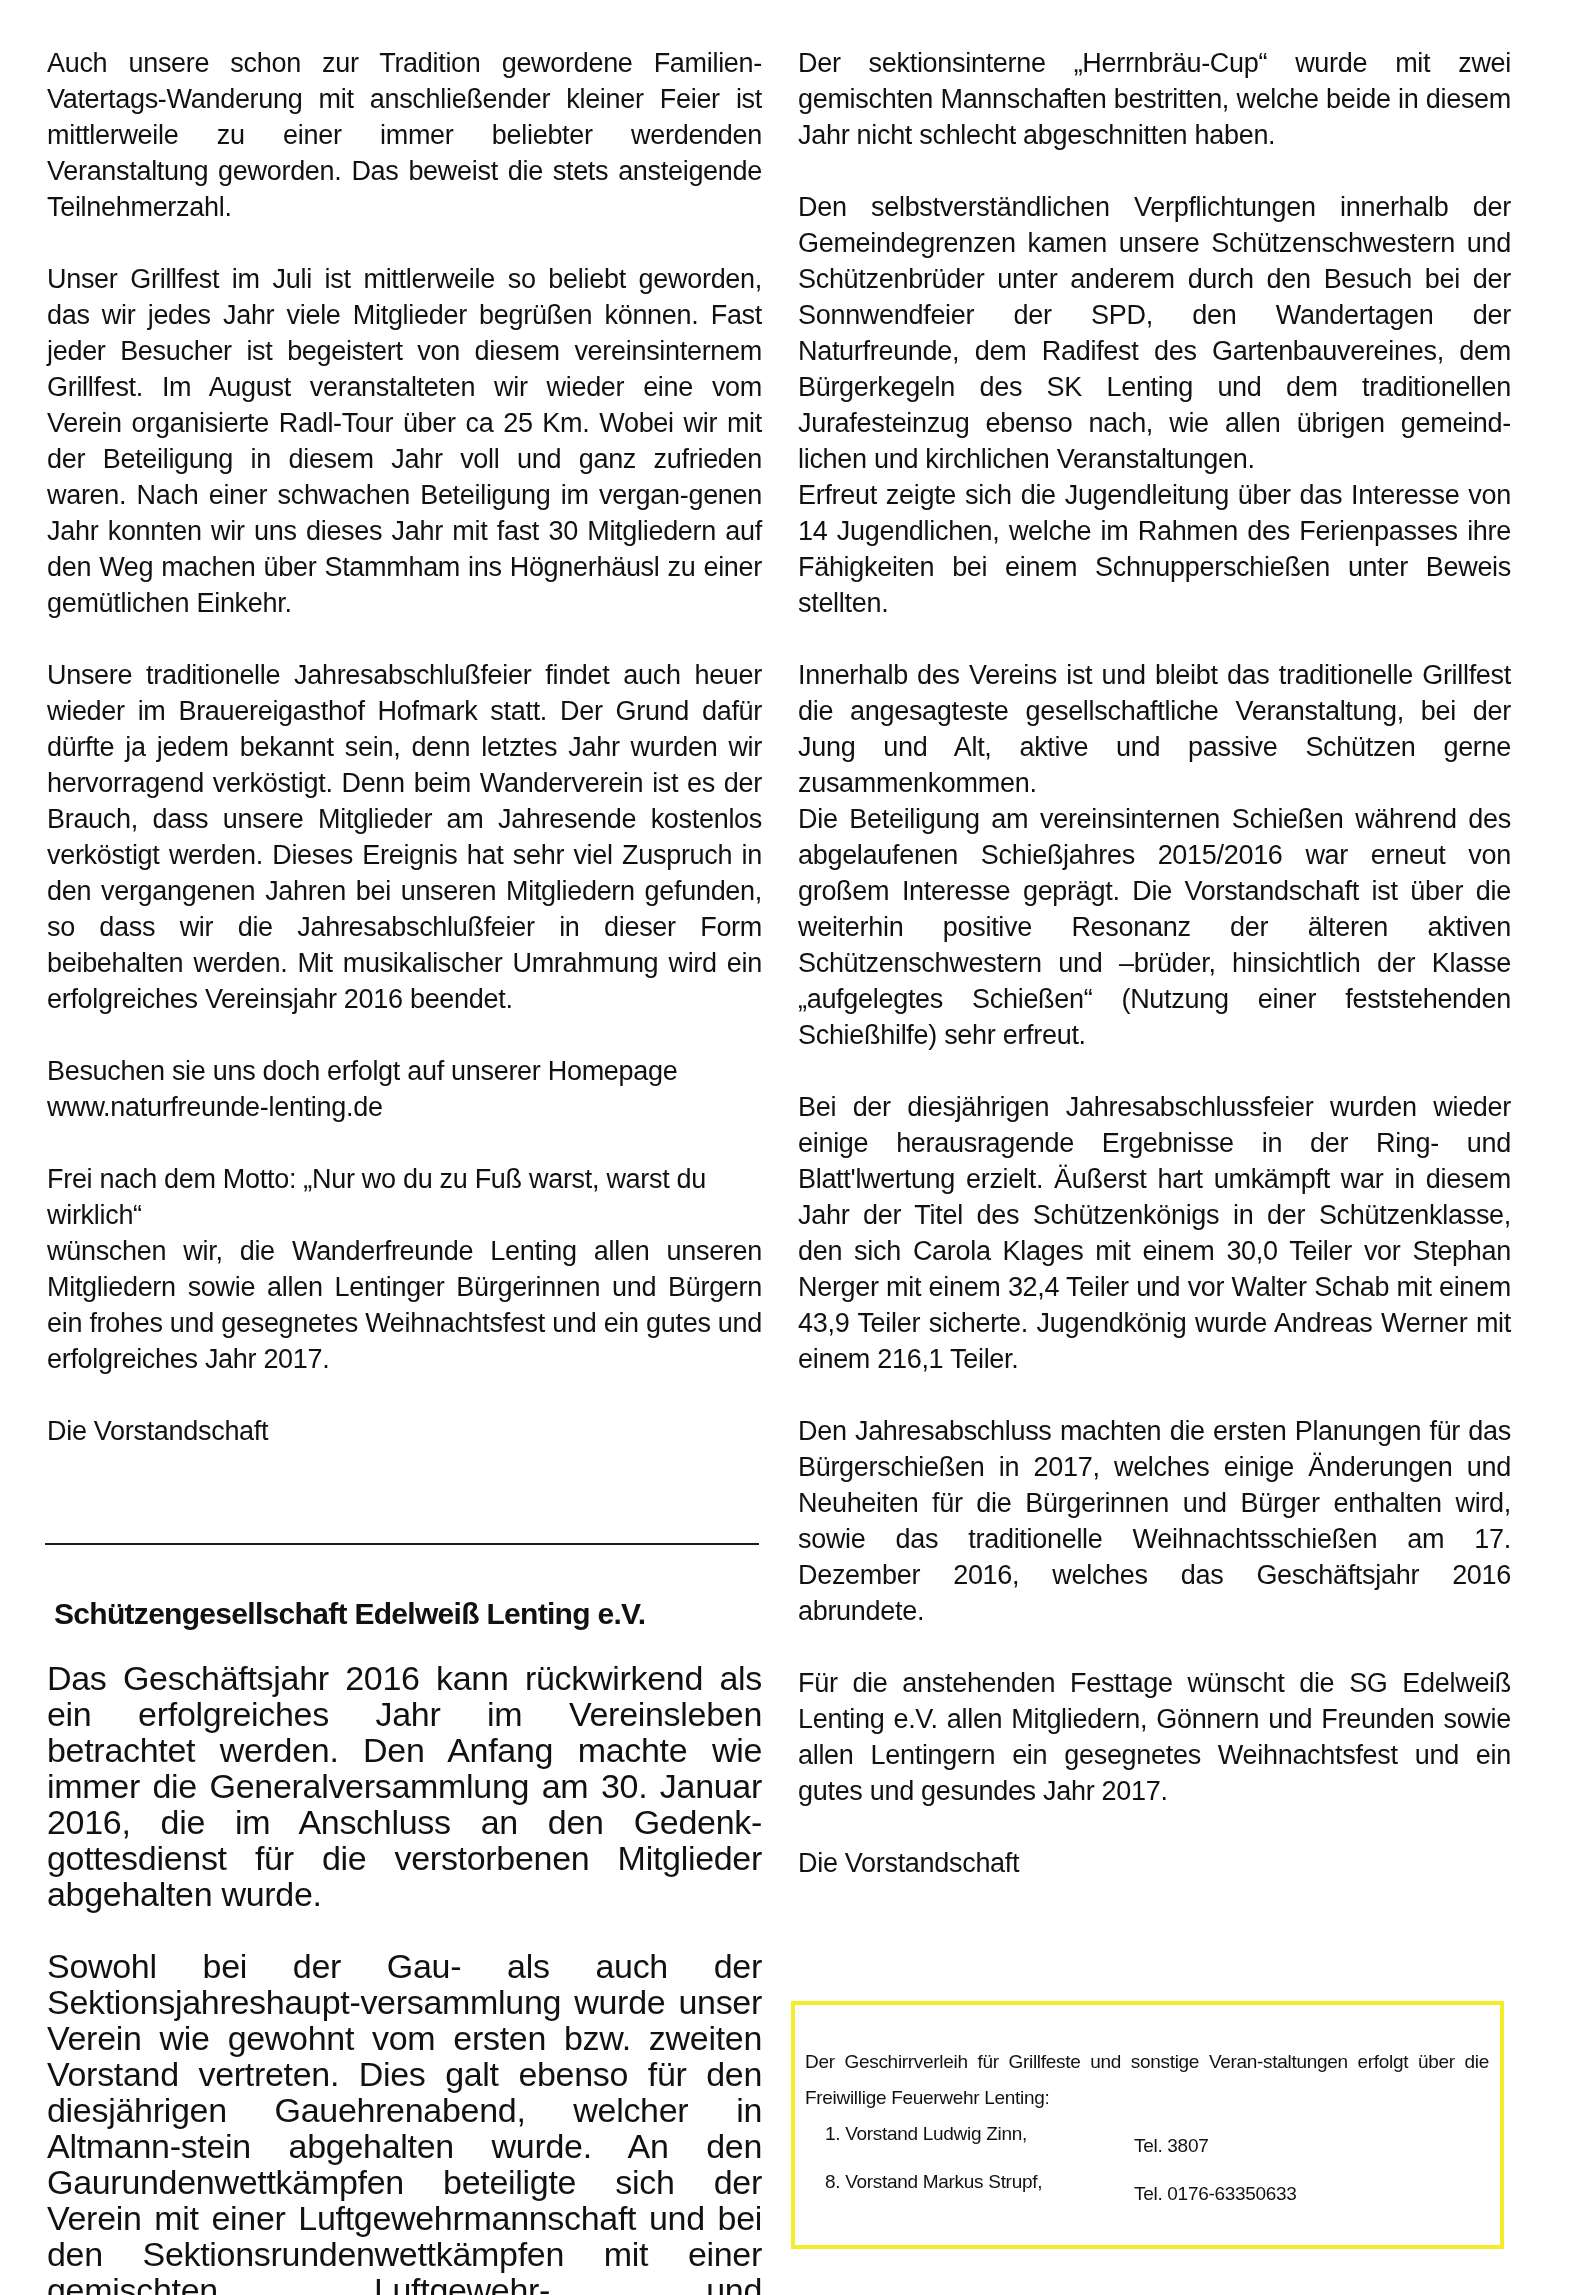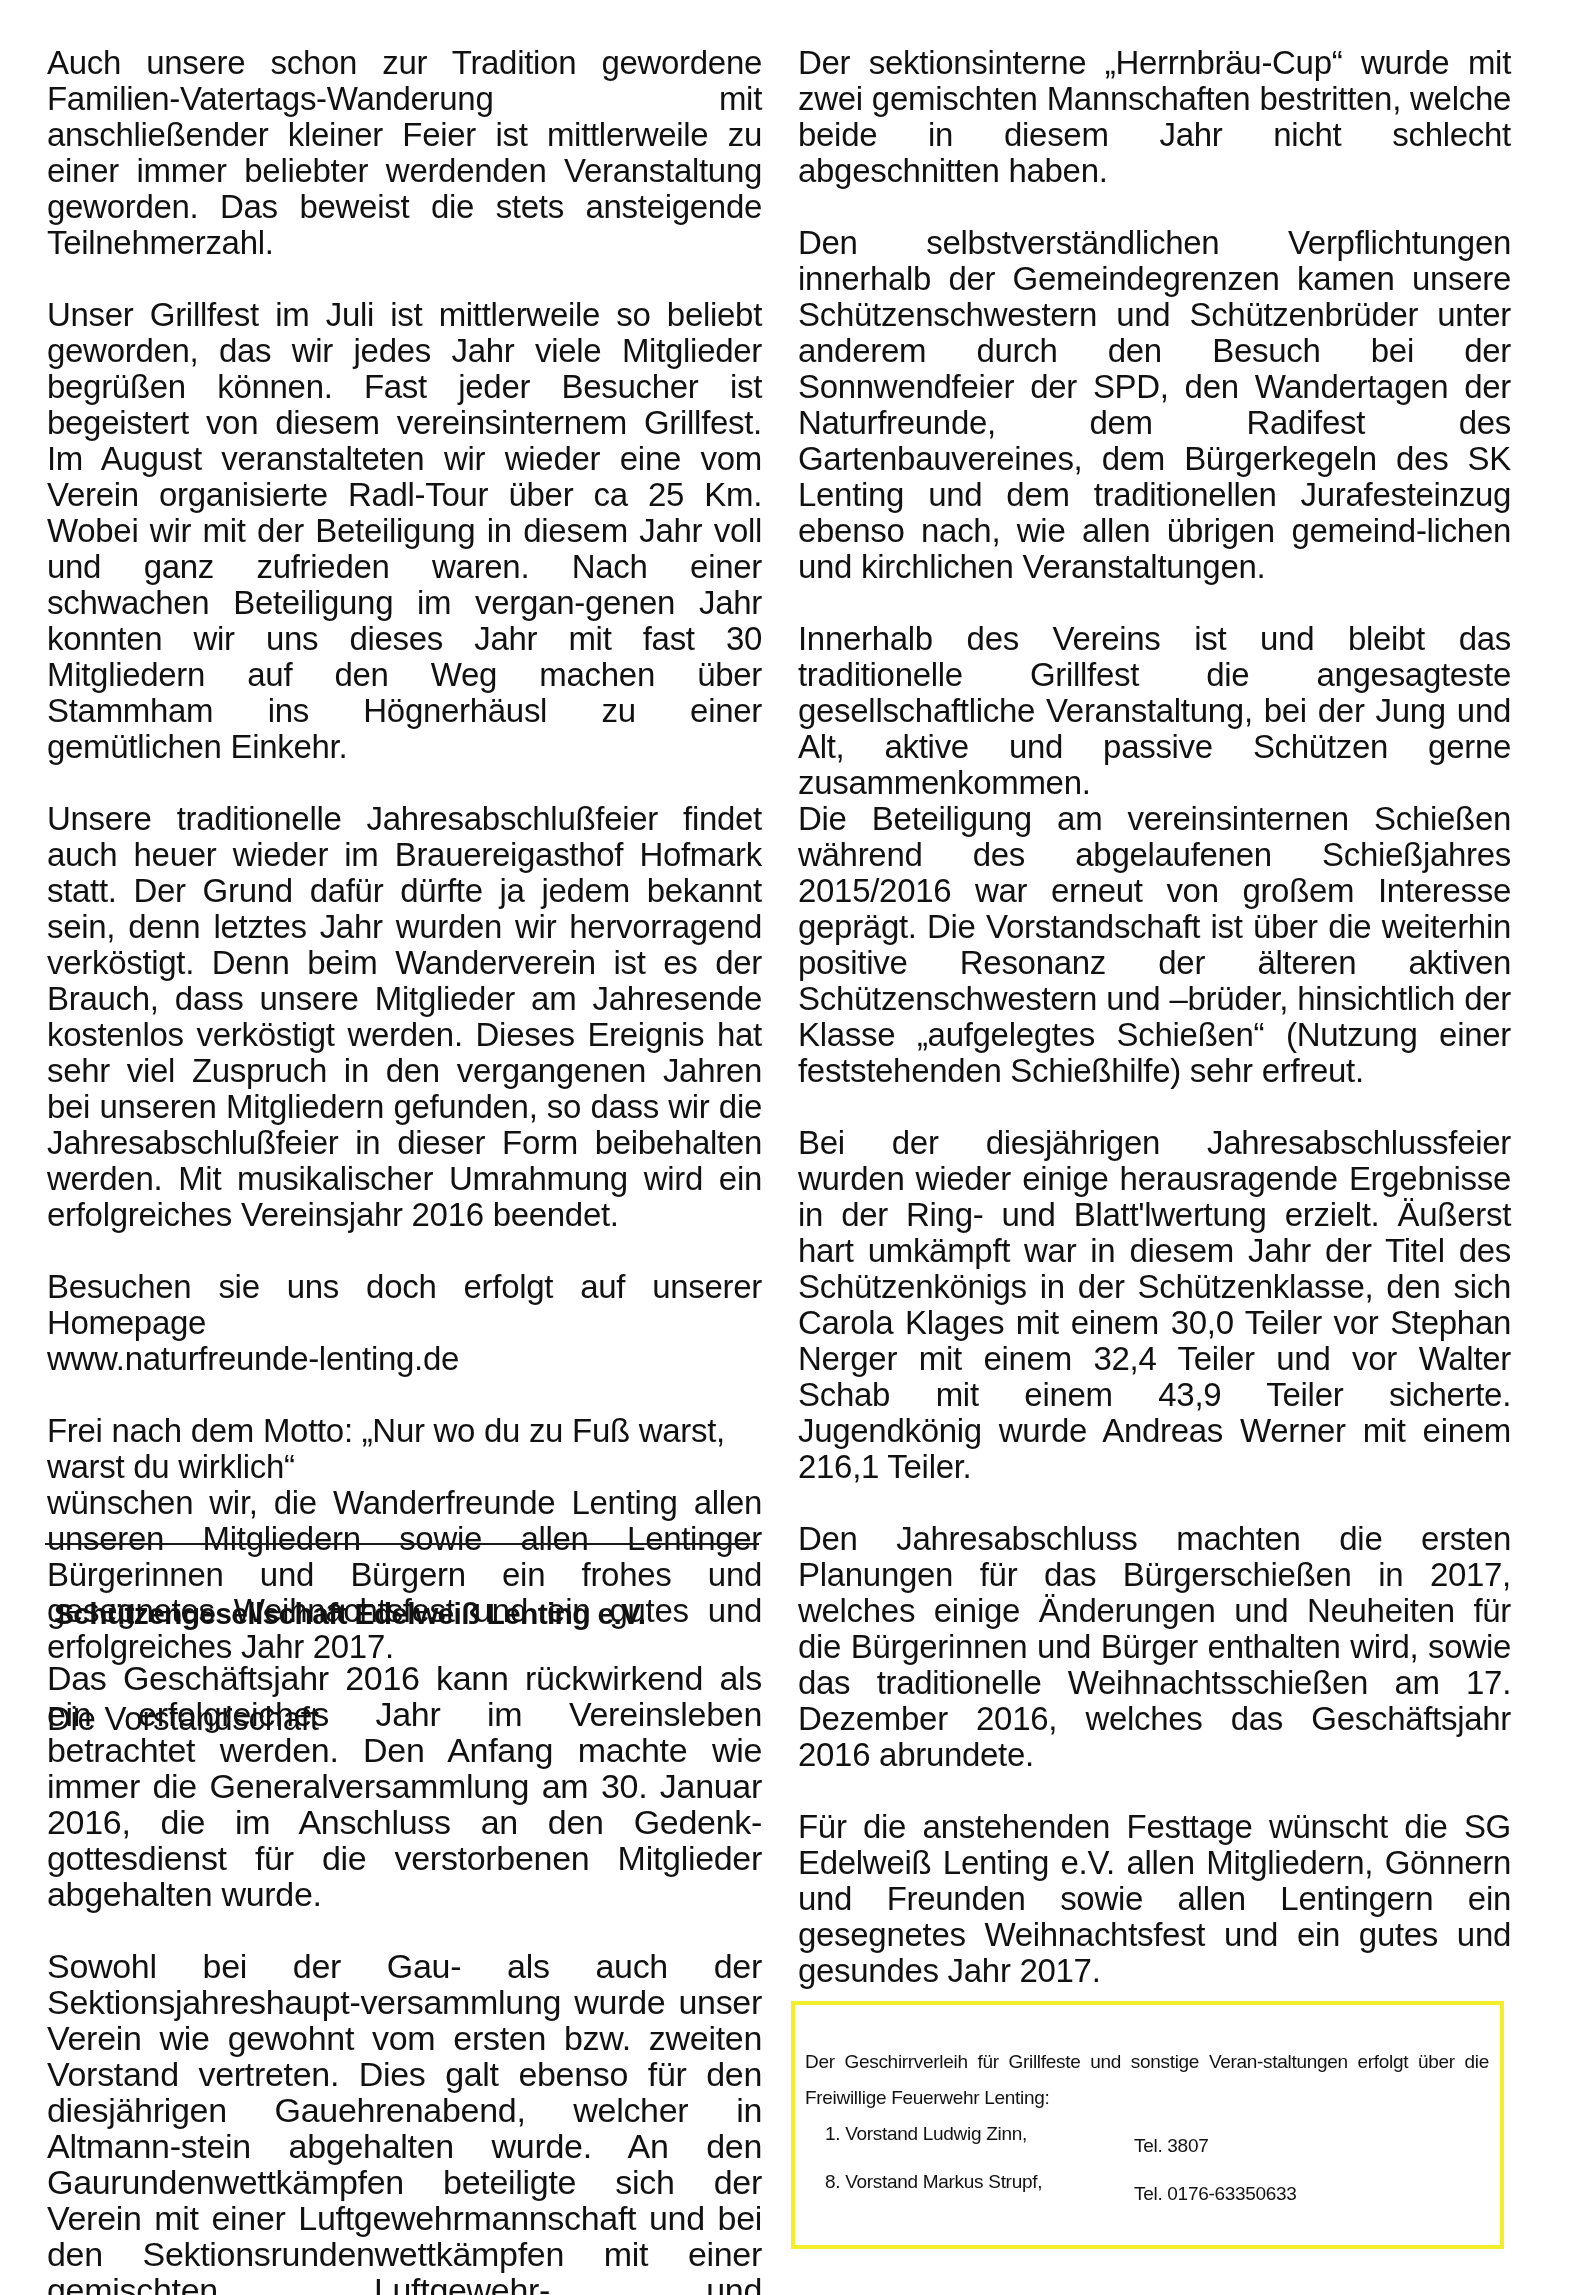--- a/index.html
+++ b/index.html
@@ -2,21 +2,21 @@
 <html style="font-size:11.5px"><head>
 <meta charset="utf-8">
 <style>
   html, body { margin: 0; padding: 0; background: #ffffff; }
   body {
     width: 1589px; height: 2295px; position: relative; overflow: hidden;
     font-family: "Liberation Sans", sans-serif; color: #111111;
   }
   .col {
     position: absolute; top: 45px;
-    font-size: 33px; line-height: 36px;
+    font-size: 27px; line-height: 36px;
     letter-spacing: -0.3px;
   }
   .col.left  { left: 47px;   width: 715px; }
   .col.right { left: 798px; width: 713px; }
   .p { margin: 0 0 36px 0; text-align: justify; text-align-last: left; }
   .p.tight { margin-bottom: 0; }
   .line { display: block; }
   .divider {
     position: absolute; left: 45px; top: 1543px; width: 714px; height: 0;
     border-top: 2.2px solid #1a1a1a;
@@ -64,20 +64,21 @@
 
 <div class="left-lower">
   <p class="p">Das Geschäftsjahr 2016 kann rückwirkend als ein erfolgreiches Jahr im Vereinsleben betrachtet werden. Den Anfang machte wie immer die Generalversammlung am 30. Januar 2016, die im Anschluss an den Gedenk-gottesdienst für die verstorbenen Mitglieder abgehalten wurde.</p>
   <p class="p tight">Sowohl bei der Gau- als auch der Sektionsjahreshaupt-versammlung wurde unser Verein wie gewohnt vom ersten bzw. zweiten Vorstand vertreten. Dies galt ebenso für den diesjährigen Gauehrenabend, welcher in Altmann-stein abgehalten wurde. An den Gaurundenwettkämpfen beteiligte sich der Verein mit einer Luftgewehrmannschaft und bei den Sektionsrundenwettkämpfen mit einer gemischten Luftgewehr- und Luftpistolenmannschaft.</p>
 </div>
 
 <div class="col right">
   <p class="p">Der sektionsinterne „Herrnbräu-Cup“ wurde mit zwei gemischten Mannschaften bestritten, welche beide in diesem Jahr nicht schlecht abgeschnitten haben.</p>
   <p class="p">
     <span class="line">Den selbstverständlichen Verpflichtungen innerhalb der Gemeindegrenzen kamen unsere Schützenschwestern und Schützenbrüder unter anderem durch den Besuch bei der Sonnwendfeier der SPD, den Wandertagen der Naturfreunde, dem Radifest des Gartenbauvereines, dem Bürgerkegeln des SK Lenting und dem traditionellen Jurafesteinzug ebenso nach, wie allen übrigen gemeind-lichen und kirchlichen Veranstaltungen.</span>
+    <span class="line">Erfreut zeigte sich die Jugendleitung über das Interesse von 14 Jugendlichen, welche im Rahmen des Ferienpasses ihre Fähigkeiten bei einem Schnupperschießen unter Beweis stellten.</span>
   </p>
   <p class="p">
     <span class="line">Innerhalb des Vereins ist und bleibt das traditionelle Grillfest die angesagteste gesellschaftliche Veranstaltung, bei der Jung und Alt, aktive und passive Schützen gerne zusammenkommen.</span>
     <span class="line">Die Beteiligung am vereinsinternen Schießen während des abgelaufenen Schießjahres 2015/2016 war erneut von großem Interesse geprägt. Die Vorstandschaft ist über die weiterhin positive Resonanz der älteren aktiven Schützenschwestern und –brüder, hinsichtlich der Klasse „aufgelegtes Schießen“ (Nutzung einer feststehenden Schießhilfe) sehr erfreut.</span>
   </p>
   <p class="p">Bei der diesjährigen Jahresabschlussfeier wurden wieder einige herausragende Ergebnisse in der Ring- und Blatt'lwertung erzielt. Äußerst hart umkämpft war in diesem Jahr der Titel des Schützenkönigs in der Schützenklasse, den sich Carola Klages mit einem 30,0 Teiler vor Stephan Nerger mit einem 32,4 Teiler und vor Walter Schab mit einem 43,9 Teiler sicherte. Jugendkönig wurde Andreas Werner mit einem 216,1 Teiler.</p>
   <p class="p">Den Jahresabschluss machten die ersten Planungen für das Bürgerschießen in 2017, welches einige Änderungen und Neuheiten für die Bürgerinnen und Bürger enthalten wird, sowie das traditionelle Weihnachtsschießen am 17. Dezember 2016, welches das Geschäftsjahr 2016 abrundete.</p>
   <p class="p">Für die anstehenden Festtage wünscht die SG Edelweiß Lenting e.V. allen Mitgliedern, Gönnern und Freunden sowie allen Lentingern ein gesegnetes Weihnachtsfest und ein gutes und gesundes Jahr 2017.</p>
   <p class="p tight">Die Vorstandschaft</p>
 </div>

